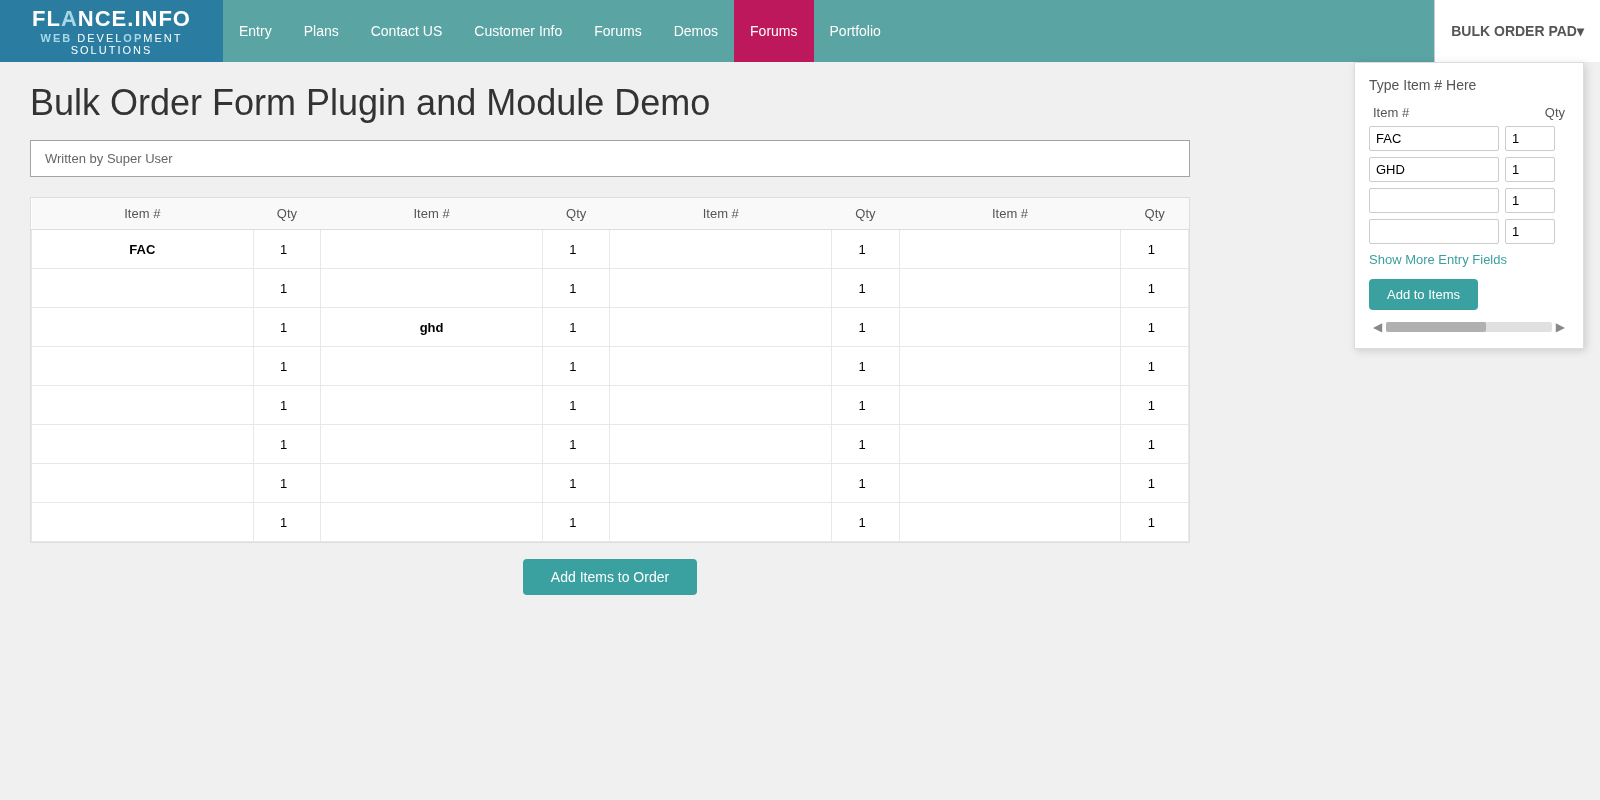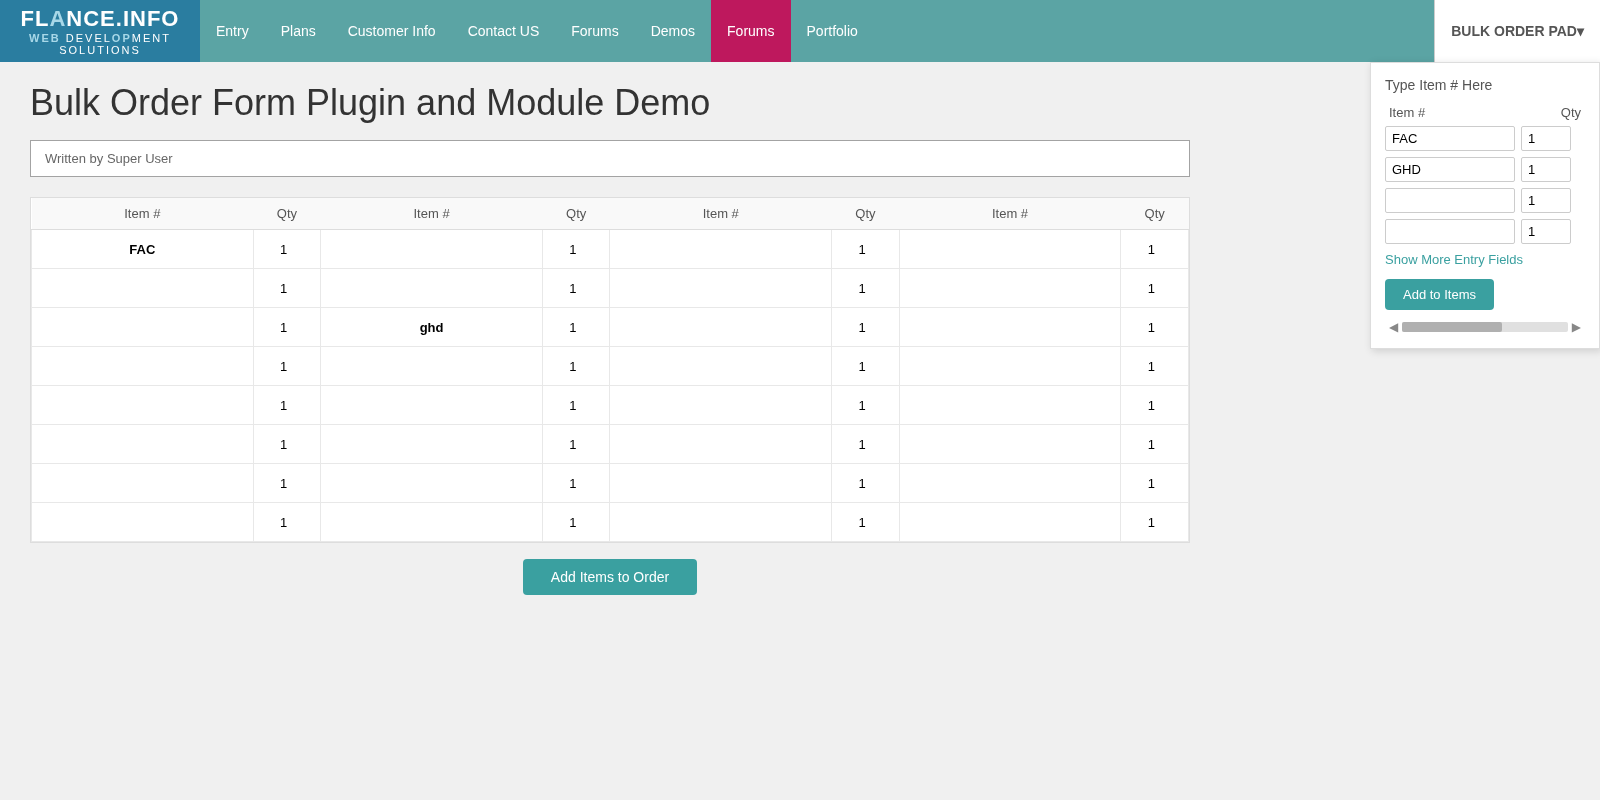--- a/index.html
+++ b/index.html
@@ -8,21 +8,21 @@
     
     nav {
       background: #5ba4a4;
       display: flex;
       align-items: stretch;
       height: 62px;
       position: relative;
     }
     .logo-area {
       background: #2a7da0;
-      width: 200px;
+      width: 223px;
       display: flex;
       flex-direction: column;
       align-items: center;
       justify-content: center;
       padding: 8px 10px;
       flex-shrink: 0;
     }
     .logo-title {
       font-size: 22px;
       font-weight: bold;
@@ -68,21 +68,21 @@
       color: #333;
       cursor: pointer;
       border-left: 1px solid #ccc;
       white-space: nowrap;
     }
     .bulk-order-pad span { color: #555; }
 
     
     .sidebar-panel {
       position: absolute;
-      right: 0;
+      right: 16px;
       top: 62px;
       width: 230px;
       background: white;
       border: 1px solid #ddd;
       z-index: 100;
       padding: 14px;
       box-shadow: 2px 2px 8px rgba(0,0,0,0.15);
     }
     .sidebar-panel h3 {
       font-size: 14px;
@@ -239,24 +239,24 @@
     </div>
   </div>
   <ul>
     <li>
         <a href="#">Entry</a>
       </li>
     <li>
         <a href="#">Plans</a>
       </li>
     <li>
+        <a href="#">Contact US</a>
+      </li>
+    <li>
         <a href="#">Customer Info</a>
-      </li>
-    <li>
-        <a href="#">Contact US</a>
       </li>
     <li>
         <a href="#">Forums</a>
       </li>
     <li>
         <a href="#">Demos</a>
       </li>
     <li class="forums">
         <a href="#">Forums</a>
       </li>

